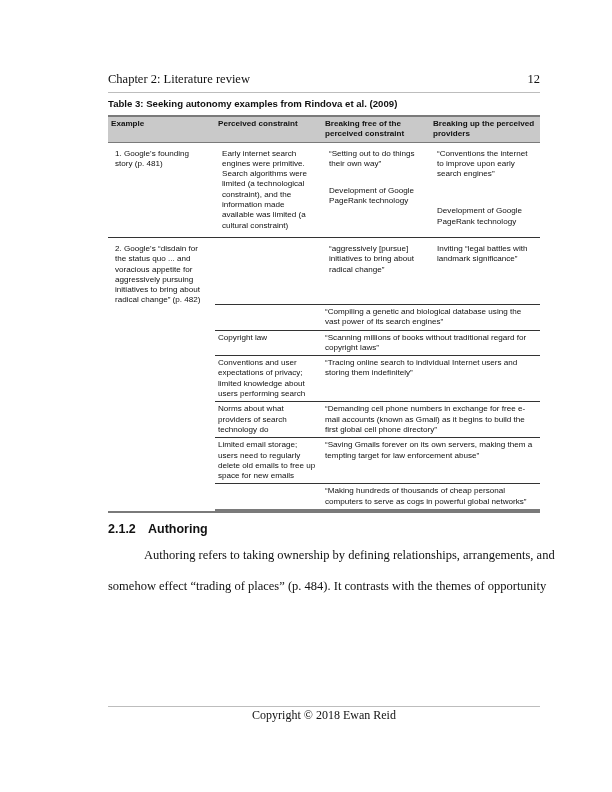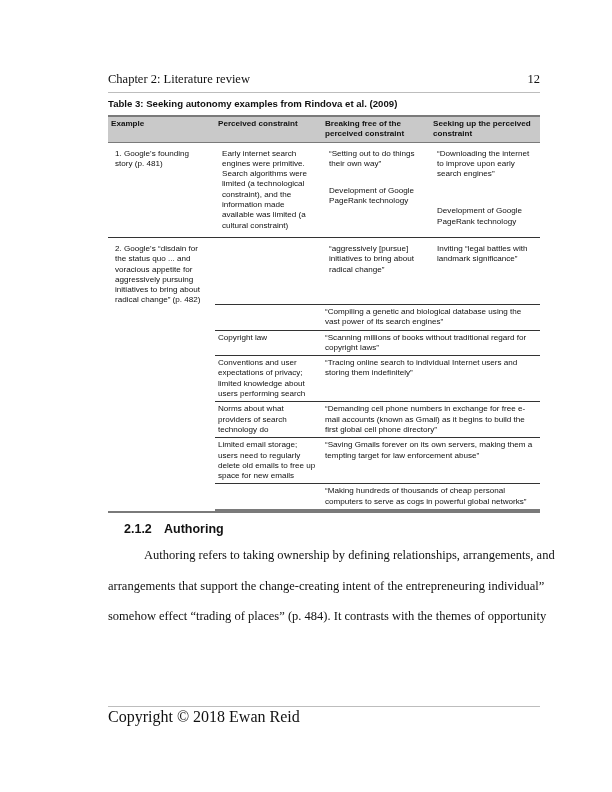--- a/index.html
+++ b/index.html
@@ -29,67 +29,67 @@
   }
   .c1 { width:101px; } .c2 { width:101px; } .c3 { width:102px; } .c4 { width:104px; }
   .tbl td p { margin:4px; }
   .gap { height:9px; }
   .rb { border-bottom:1px solid #333; }
   .rb-thick { border-bottom:2px solid #7a7a7a; }
 
   .section-heading {
     position:absolute; left:108px; top:522px; font-size:12.5px; font-weight:bold;
   }
-  .section-heading .num { display:inline-block; width:40px;margin-left:16px; }
+  .section-heading .num { display:inline-block; width:40px; }
 
   .body-text {
     position:absolute; left:108px; top:540px; width:432px; font-size:12.5px;
     line-height:30.5px; text-align:justify;
   }
   .body-text .line { display:block; white-space:nowrap; text-align:right; }
   .body-text .indent { padding-left:36px; }
 
   .foot-rule { position:absolute; left:108px; top:706px; width:432px; border-top:1px solid #bdbdbd; }
-  .footer { position:absolute; left:108px; top:708px; width:432px; font-size:16px;font-family:Liberation Serif, serif; }
+  .footer { position:absolute; left:108px; top:708px; width:432px; text-align:center; font-size:12px;font-family:Liberation Serif, serif; }
 </style>
 </head>
 <body>
 
 <div class="running-head serif">
   <span>Chapter 2: Literature review</span>
   <span>12</span>
 </div>
 <div class="head-rule"></div>
 
 <div class="table-caption sans">Table 3: Seeking autonomy examples from Rindova et al. (2009)</div>
 
 <table class="tbl sans">
   <thead>
     <tr>
       <th class="c1">Example</th>
       <th class="c2">Perceived constraint</th>
       <th class="c3">Breaking free of the perceived constraint</th>
-      <th class="c4">Seeking up the perceived constraint</th>
+      <th class="c4">Breaking up the perceived providers</th>
     </tr>
   </thead>
   <tbody>
     <tr>
       <td class="rb">
           <p>1. Google's founding story (p. 481)</p>
         </td>
       <td class="rb">
           <p>Early internet search engines were primitive. Search algorithms were limited (a technological constraint), and the information made available was limited (a cultural constraint)</p>
         </td>
       <td class="rb">
         <p>“Setting out to do things their own way”</p>
         <div class="gap"></div>
         <p>Development of Google PageRank technology</p>
       </td>
       <td class="rb">
-        <p>“Downloading the internet to improve upon early search engines”</p>
+        <p>“Conventions the internet to improve upon early search engines”</p>
         <div class="gap" style="height:19px"></div>
         <p>Development of Google PageRank technology</p>
       </td>
     </tr>
     <tr>
       <td rowspan="7">
           <p>2. Google's “disdain for the status quo ... and voracious appetite for aggressively pursuing initiatives to bring about radical change” (p. 482)</p>
         </td>
       <td class="rb" style="height:62px"></td>
       <td class="rb">
@@ -128,18 +128,17 @@
     </tr>
   </tbody>
 </table>
 
 <div class="section-heading sans">
   <span class="num">2.1.2</span><span>Authoring</span>
 </div>
 
 <div class="body-text serif">
   <span class="line indent">Authoring refers to taking ownership by defining relationships, arrangements, and</span>
-  <span class="line">arrangements that support the change-creating intent of the entrepreneuring individual”</span>
   <span class="line">somehow effect “trading of places” (p. 484).  It contrasts with the themes of opportunity</span>
 </div>
 
 <div class="foot-rule"></div>
 <div class="footer serif">Copyright © 2018 Ewan Reid</div>
 
 </body></html>

